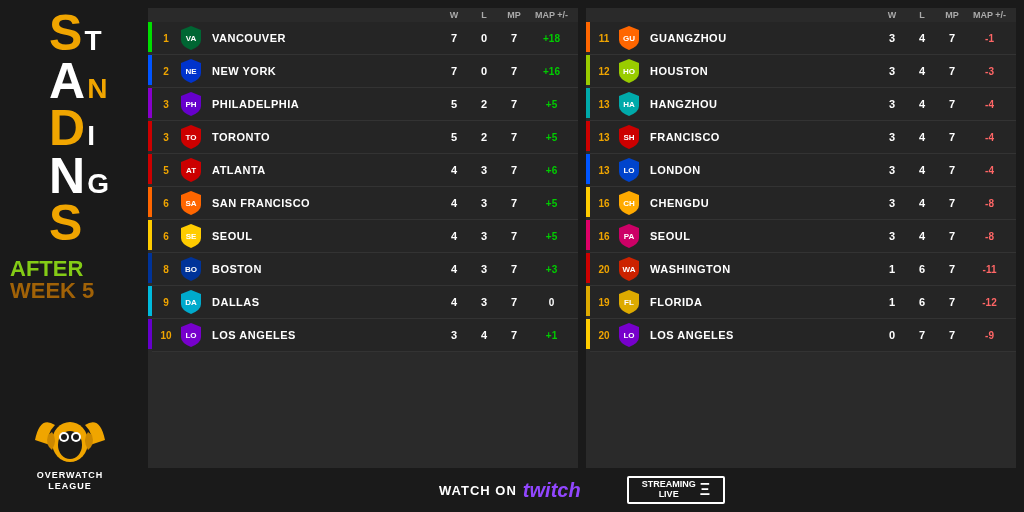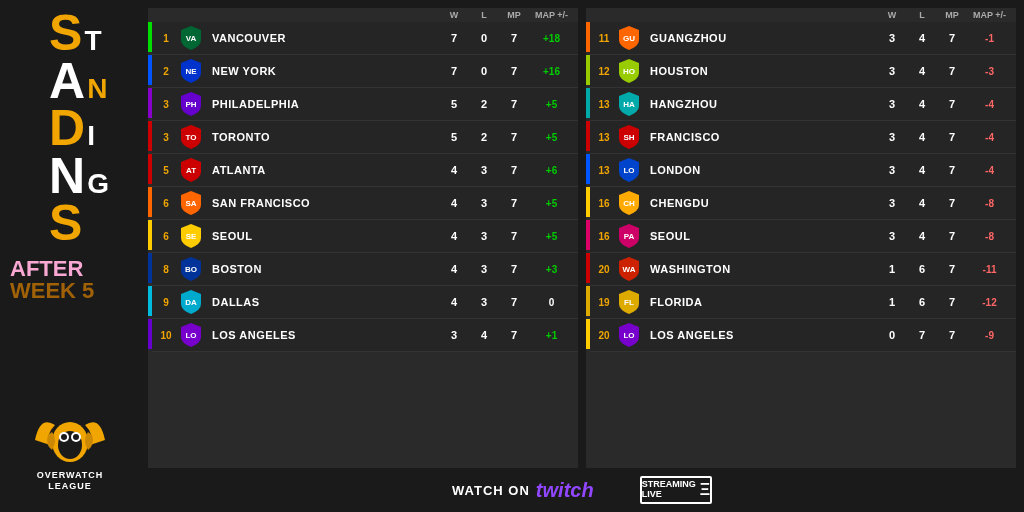--- a/index.html
+++ b/index.html
@@ -27,21 +27,21 @@
     .after-week {
       margin-top: 8px;
       text-align: left;
       padding-left: 10px;
       width: 100%;
     }
 
     .after-week .after {
       font-size: 22px;
       font-weight: 900;
-      color: #f9a8d4;
+      color: #84cc16;
       line-height: 1;
     }
 
     .after-week .week5 {
       font-size: 22px;
       font-weight: 900;
       color: #a16207;
       line-height: 1;
     }
 
@@ -183,20 +183,21 @@
 
     
     .bottom-bar {
       height: 36px;
       display: flex;
       align-items: center;
       justify-content: center;
       gap: 6px;
       background: #1a1a1a;
       margin-top: 4px;
+      text-align: center;
     }
 
     .watch-on {
       font-size: 13px;
       font-weight: 900;
       color: white;
       letter-spacing: 1px;
     }
 
     .twitch-logo {
@@ -204,21 +205,21 @@
       font-weight: 900;
       color: #9146ff;
       font-style: italic;
     }
 
     .streaming-live {
       display: flex;
       align-items: center;
       gap: 4px;
       border: 2px solid white;
-      padding: 2px 0;
+      padding: 2px 13px;
       border-radius: 2px;
       margin-left: 40px;
     }
 
     .streaming-text {
       font-size: 9px;
       font-weight: 900;
       color: white;
       line-height: 1.1;
     }

